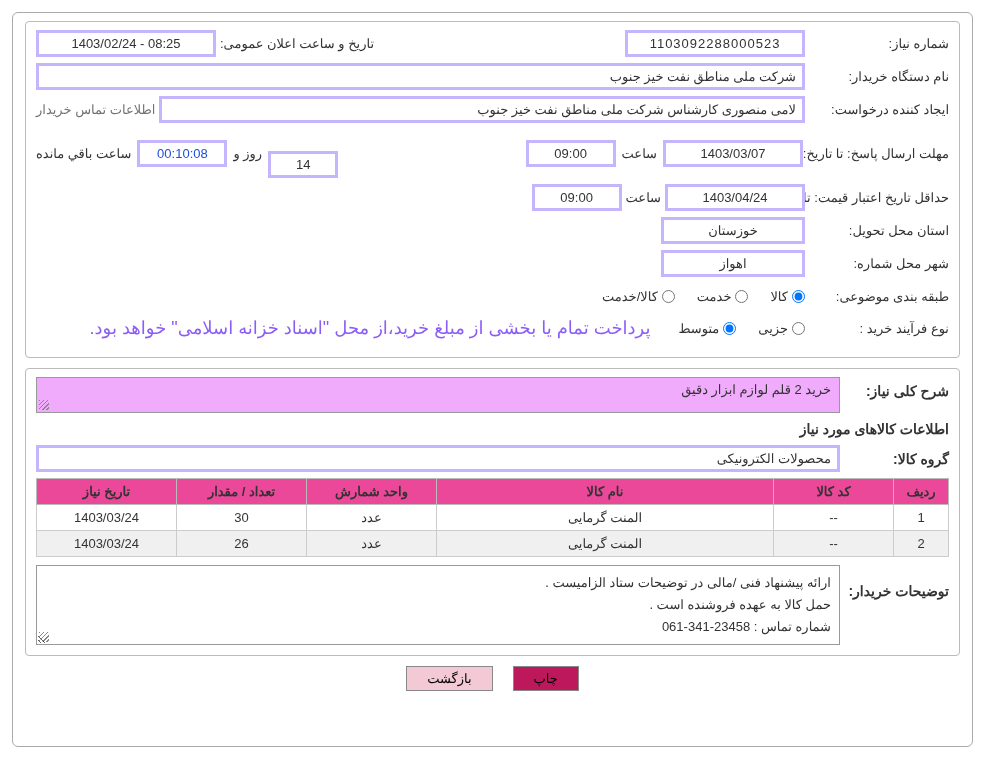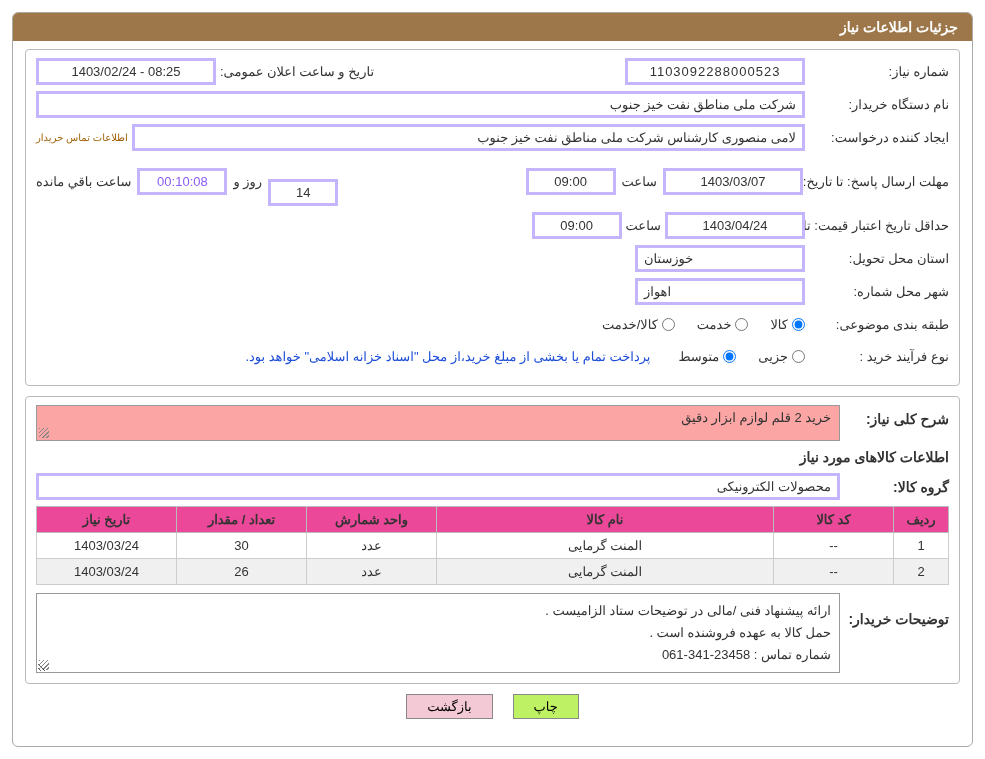--- a/index.html
+++ b/index.html
@@ -61,45 +61,45 @@
       font-size: 13px;
       text-align: center;
       display: inline-block;
       min-height: 22px;
       direction: ltr;
     }
     .field.wide { flex: 1; text-align: right; direction: rtl; }
     .field.date { width: 140px; }
     .field.time { width: 90px; }
     .field.days { width: 70px; margin-top: 22px; }
-    .field.countdown { width: 90px; color: #8b5cf6; }
+    .field.countdown { width: 90px; color: #1d4ed8; }
     .field.num { width: 180px; letter-spacing: 1px; }
-    .field.prov { width: 170px; text-align: left; direction: rtl; }
+    .field.prov { width: 144px; text-align: center; direction: rtl; }
     .field.prod-group { flex: 1; text-align: right; direction: rtl; }
     .link {
-      color: #a16207;
+      color: #737373;
       cursor: pointer;
-      font-size: 10px;
+      font-size: 13px;
       white-space: nowrap;
     }
     .radio-row {
       display: flex;
       align-items: center;
       gap: 4px;
     }
     .radio-opt {
       display: inline-flex;
       align-items: center;
       gap: 4px;
       margin-left: 18px;
     }
     .radio-opt input[type="radio"] { margin: 0; }
     .desc-text {
-      font-size: 13px;
-      color: #1d4ed8;
+      font-size: 18px;
+      color: #8b5cf6;
       margin-right: 6px;
     }
     .section-title {
       font-size: 14px;
       font-weight: bold;
       margin: 8px 0;
     }
     .subtitle-label {
       font-size: 14px;
       font-weight: bold;
@@ -153,21 +153,21 @@
       justify-content: center;
       gap: 20px;
     }
     .btn {
       border: 1px solid #888;
       padding: 4px 20px;
       font-size: 13px;
       cursor: pointer;
       font-family: inherit;
     }
-    .btn.print { background: #bef264; }
+    .btn.print { background: #be185d; }
     .btn.back { background: #f3c9d6; }
     .spacer { flex: 1; }
     .watermark {
       position: absolute;
       top: 260px;
       left: 50%;
       transform: translateX(-50%);
       font-size: 56px;
       font-weight: bold;
       color: rgba(180,60,60,0.15);
@@ -183,31 +183,30 @@
       border: 6px solid rgba(180,60,60,0.15);
       border-top: none;
       border-radius: 0 0 40px 40px;
       vertical-align: middle;
       margin-left: 6px;
       position: relative;
       top: -6px;
     }
     .notes-row { display:flex; align-items:flex-start; gap:4px; }
     .notes-label { font-size:14px; font-weight:bold; width:105px; padding-top:18px;}
-    .textarea-box-short { flex:1; border:1px solid #999; min-height:36px; padding:4px 8px; background:#fca5a5; font-size:13px; text-align:right; direction:rtl; position:relative;}
+    .textarea-box-short { flex:1; border:1px solid #999; min-height:36px; padding:4px 8px; background:#f0abfc; font-size:13px; text-align:right; direction:rtl; position:relative;}
   </style>
 </head>
 <body>
 
 <div class="watermark">
   <span class="shield"></span><span>AriaTender.net</span>
 </div>
 
 <div class="outer-border">
-  <div class="header-bar">جزئیات اطلاعات نیاز</div>
 
   <div class="content">
     <div class="section-box">
 
       <div class="row">
         <span class="label main-label">شماره نیاز:</span>
         <span class="field num">1103092288000523</span>
         <span class="spacer"></span>
         <span class="label">تاریخ و ساعت اعلان عمومی:</span>
         <span class="field" style="width:180px">1403/02/24 - 08:25</span>

